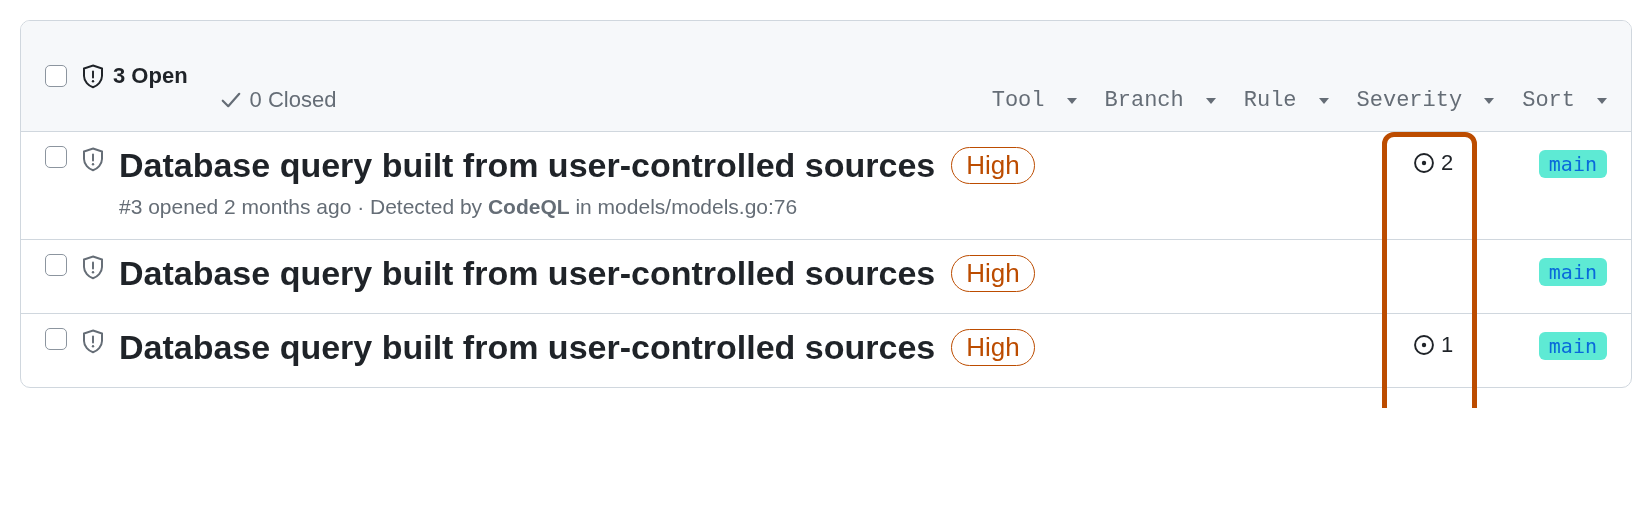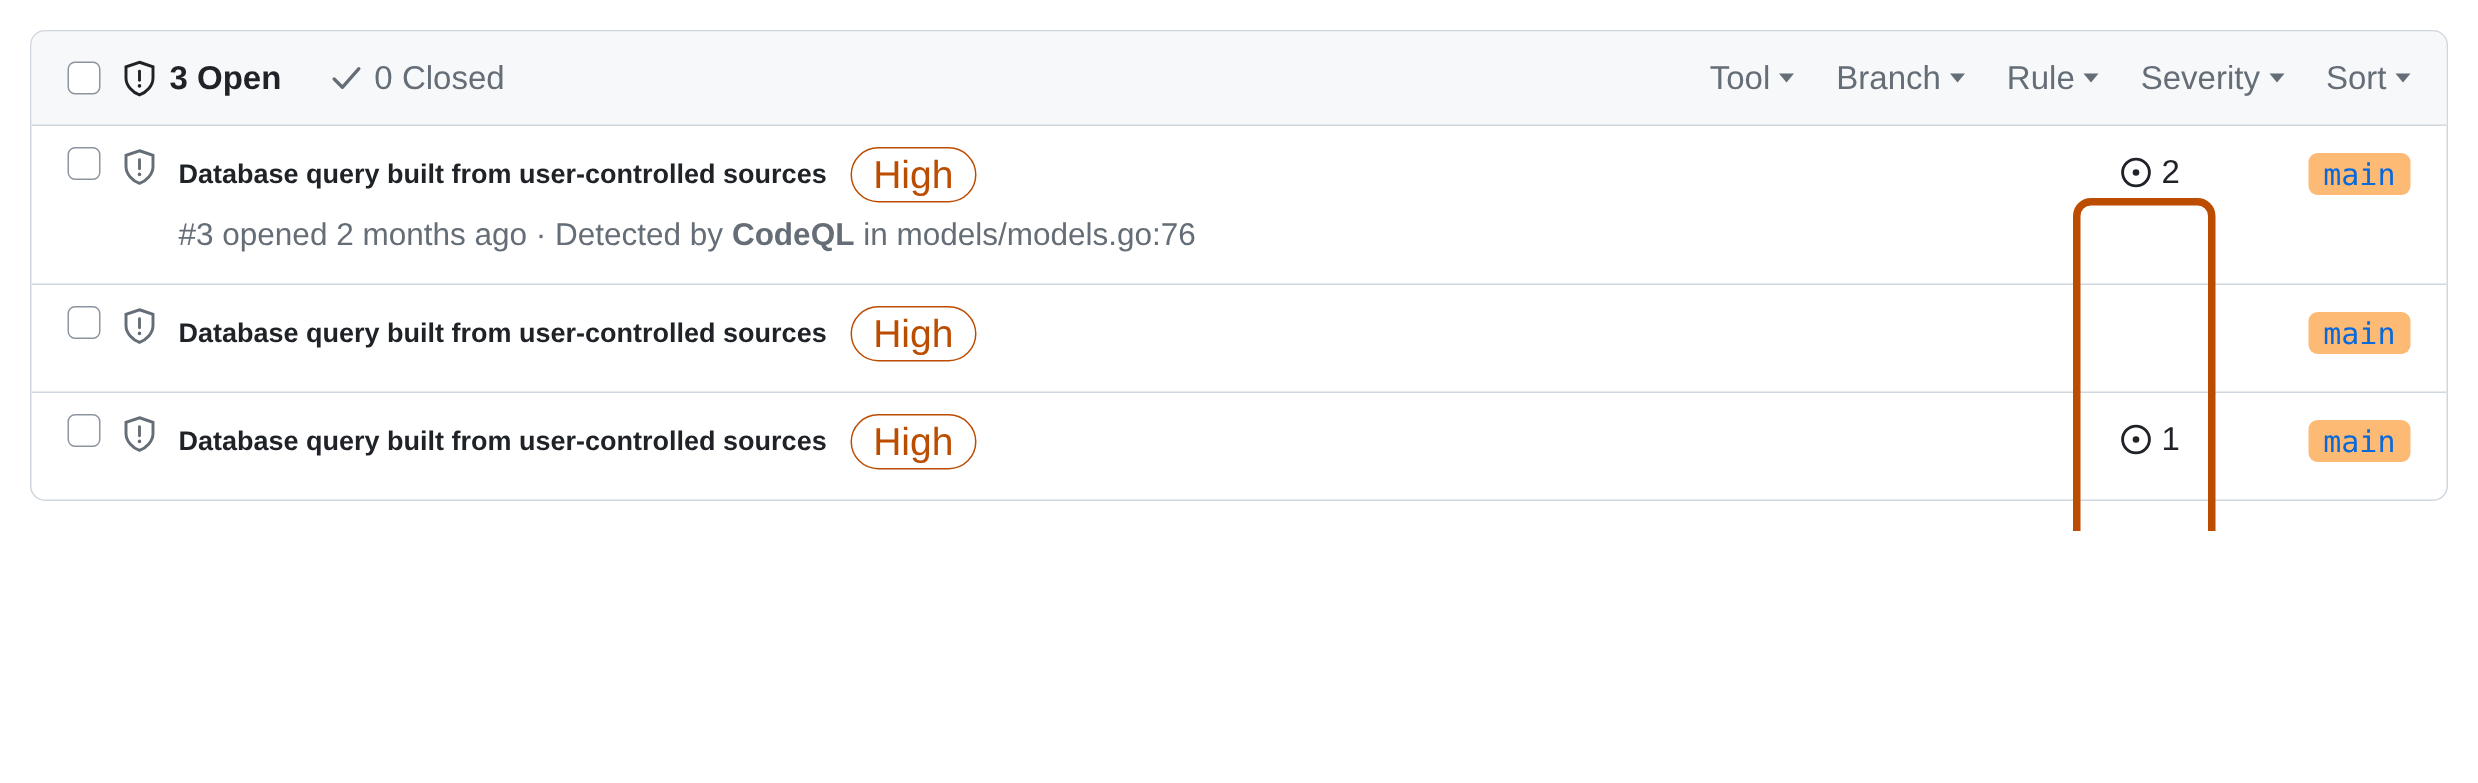--- a/index.html
+++ b/index.html
@@ -38,36 +38,36 @@
     border-radius: 5px;
     background: #fff;
     flex-shrink: 0;
   }
   .icon-shield {
     width: 24px;
     height: 26px;
     flex-shrink: 0;
   }
   .open-count { font-weight: 600; color: #1f2328; display:flex; align-items:center; gap:8px;}
-  .closed-count { display:flex; align-items:center; gap:8px; color: #656d76; margin-left: 18px;}
+  .closed-count { display:flex; align-items:center; gap:8px; color: #656d76; margin-left: 18px; margin-top: 48px;}
   .filters { display:flex; gap: 28px; color:#656d76;}
-  .filter { display:flex; align-items:center; gap:6px; cursor:pointer;}
+  .filter { display:flex; align-items:center; gap:22px; cursor:pointer;font-family:Liberation Mono, monospace;}
   .caret { width:0; height:0; border-left:5px solid transparent; border-right:5px solid transparent; border-top:6px solid #656d76;}
   .row {
     display:flex;
     align-items: flex-start;
     padding: 14px 24px 20px 24px;
     border-bottom: 1px solid #d0d7de;
     gap: 14px;
     position: relative;
   }
   .row:last-child { border-bottom: none; }
   .row-main { flex:1; min-width:0; }
   .title-line { display:flex; align-items:center; gap:16px; }
-  .alert-title { font-size: 18px; font-weight:600; color:#1f2328; }
+  .alert-title { font-size: 34px; font-weight:600; color:#1f2328; }
   .sev-badge {
     border: 1.5px solid #bc4c00;
     color:#bc4c00;
     padding: 2px 14px;
     border-radius: 999px;
     font-size:26px;
     font-weight:500;
   }
   .meta {
     margin-top: 10px;
@@ -85,21 +85,21 @@
     color:#1f2328;
     padding-top:4px;
   }
   .branch-col {
     width: 110px;
     padding-top:4px;
     display:flex;
     justify-content:flex-end;
   }
   .branch-pill {
-    background:#fdba74;
+    background:#5eead4;
     color:#0969da;
     font-family: ui-monospace, SFMono-Regular, Menlo, monospace;
     font-size:20px;
     padding: 2px 10px;
     border-radius:6px;
   }
   .icon-dot {
     width:22px; height:22px; flex-shrink:0;
   }
   .icon-check { width:22px; height:22px; }

